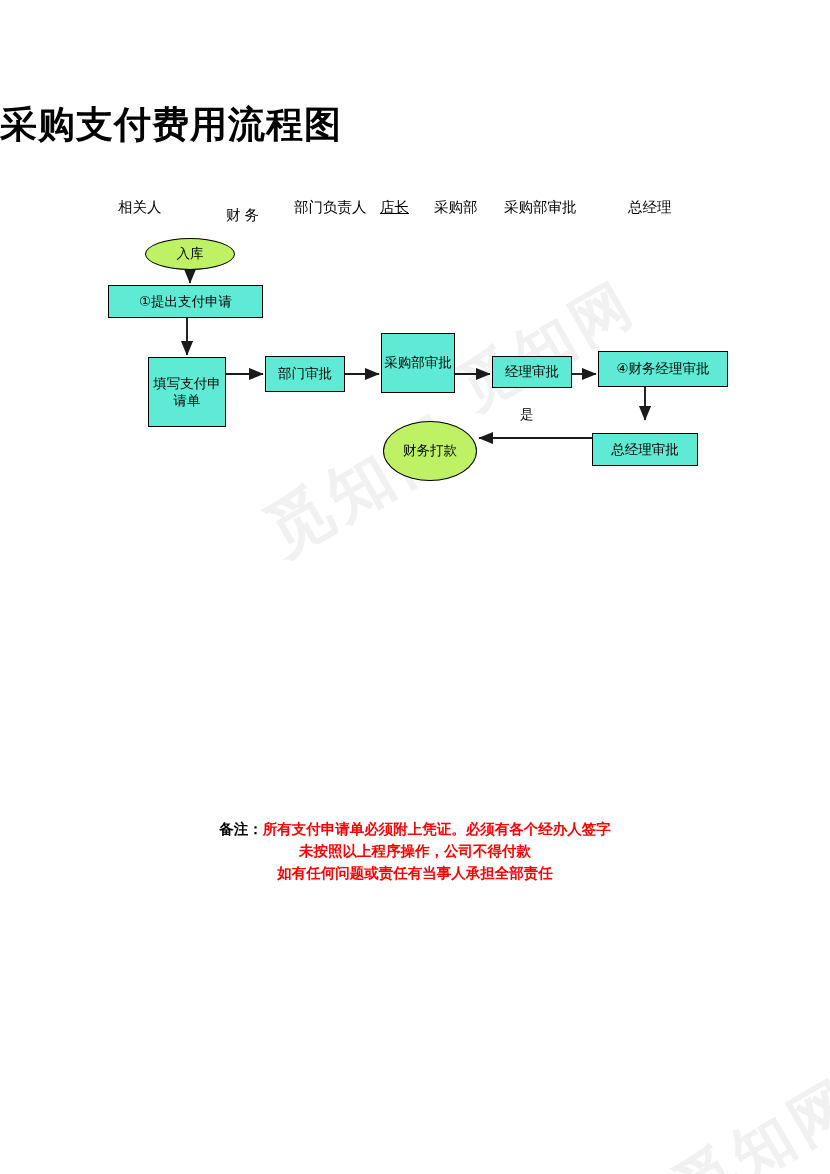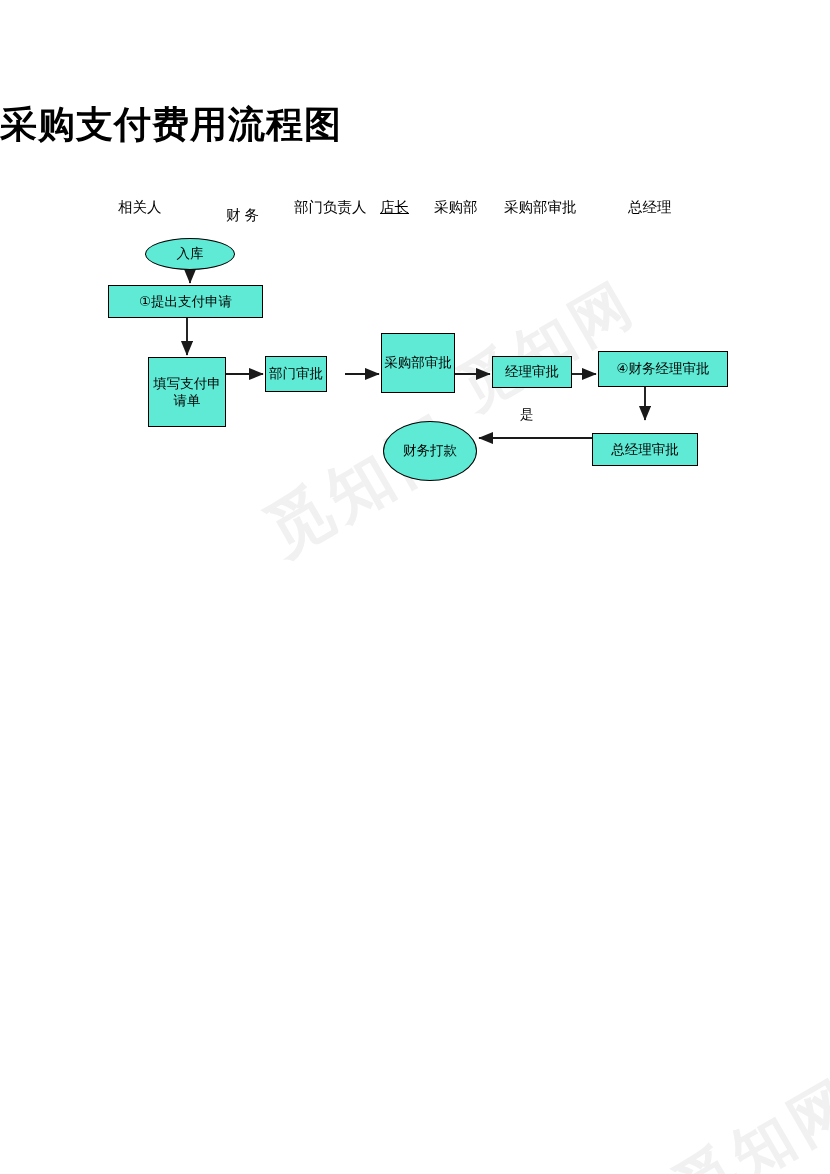--- a/index.html
+++ b/index.html
@@ -75,21 +75,21 @@
     text-align: center;
     font-size: 13.5px;
     line-height: 1.28;
     z-index: 3;
   }
   .ellipse {
     position: absolute;
     box-sizing: border-box;
     border: 1.4px solid #000;
     border-radius: 50%;
-    background: #5eead4;
+    background: #bef264;
     display: flex;
     align-items: center;
     justify-content: center;
     text-align: center;
     font-size: 13.5px;
     line-height: 1.25;
     z-index: 3;
   }
   .edge-label {
     position: absolute;
@@ -171,23 +171,30 @@
       <line x1="645" y1="387" x2="645" y2="420"></line>
 
       <line x1="592" y1="438" x2="479" y2="438"></line>
     </g>
   </svg>
 
   <div id="nodes">
       <div class="ellipse" style="left: 145px; top: 238px; width: 90px; height: 32px;">入库</div>
       <div class="node" style="left: 108px; top: 285px; width: 155px; height: 33px;">①提出支付申请</div>
       <div class="node" style="left: 148px; top: 357px; width: 78px; height: 70px;">填写支付申请单</div>
-      <div class="node" style="left: 265px; top: 356px; width: 62px; height: 36px;">部门审批</div>
+      <div class="node" style="left: 265px; top: 356px; width: 80px; height: 36px;">部门审批</div>
       <div class="node" style="left: 381px; top: 333px; width: 74px; height: 60px;">采购部审批</div>
       <div class="node" style="left: 492px; top: 356px; width: 80px; height: 32px;">经理审批</div>
       <div class="node" style="left: 598px; top: 351px; width: 130px; height: 36px;">④财务经理审批</div>
       <div class="node" style="left: 592px; top: 422px; width: 106px; height: 33px; margin-top: 11px;">总经理审批</div>
       <div class="ellipse" style="left: 383px; top: 421px; width: 94px; height: 60px;">财务打款</div>
       <div class="edge-label" style="left: 520px; top: 406px;">是</div>
     </div>
 
+  <div id="footnote">
+    <div>
+      <span class="note-label">备注：</span><span class="note-red">所有支付申请单必须附上凭证。必须有各个经办人签字</span>
+    </div>
+    <div class="note-red">未按照以上程序操作，公司不得付款</div>
+    <div class="note-red">如有任何问题或责任有当事人承担全部责任</div>
+  </div>
 
 </div>
 
 </body></html>

